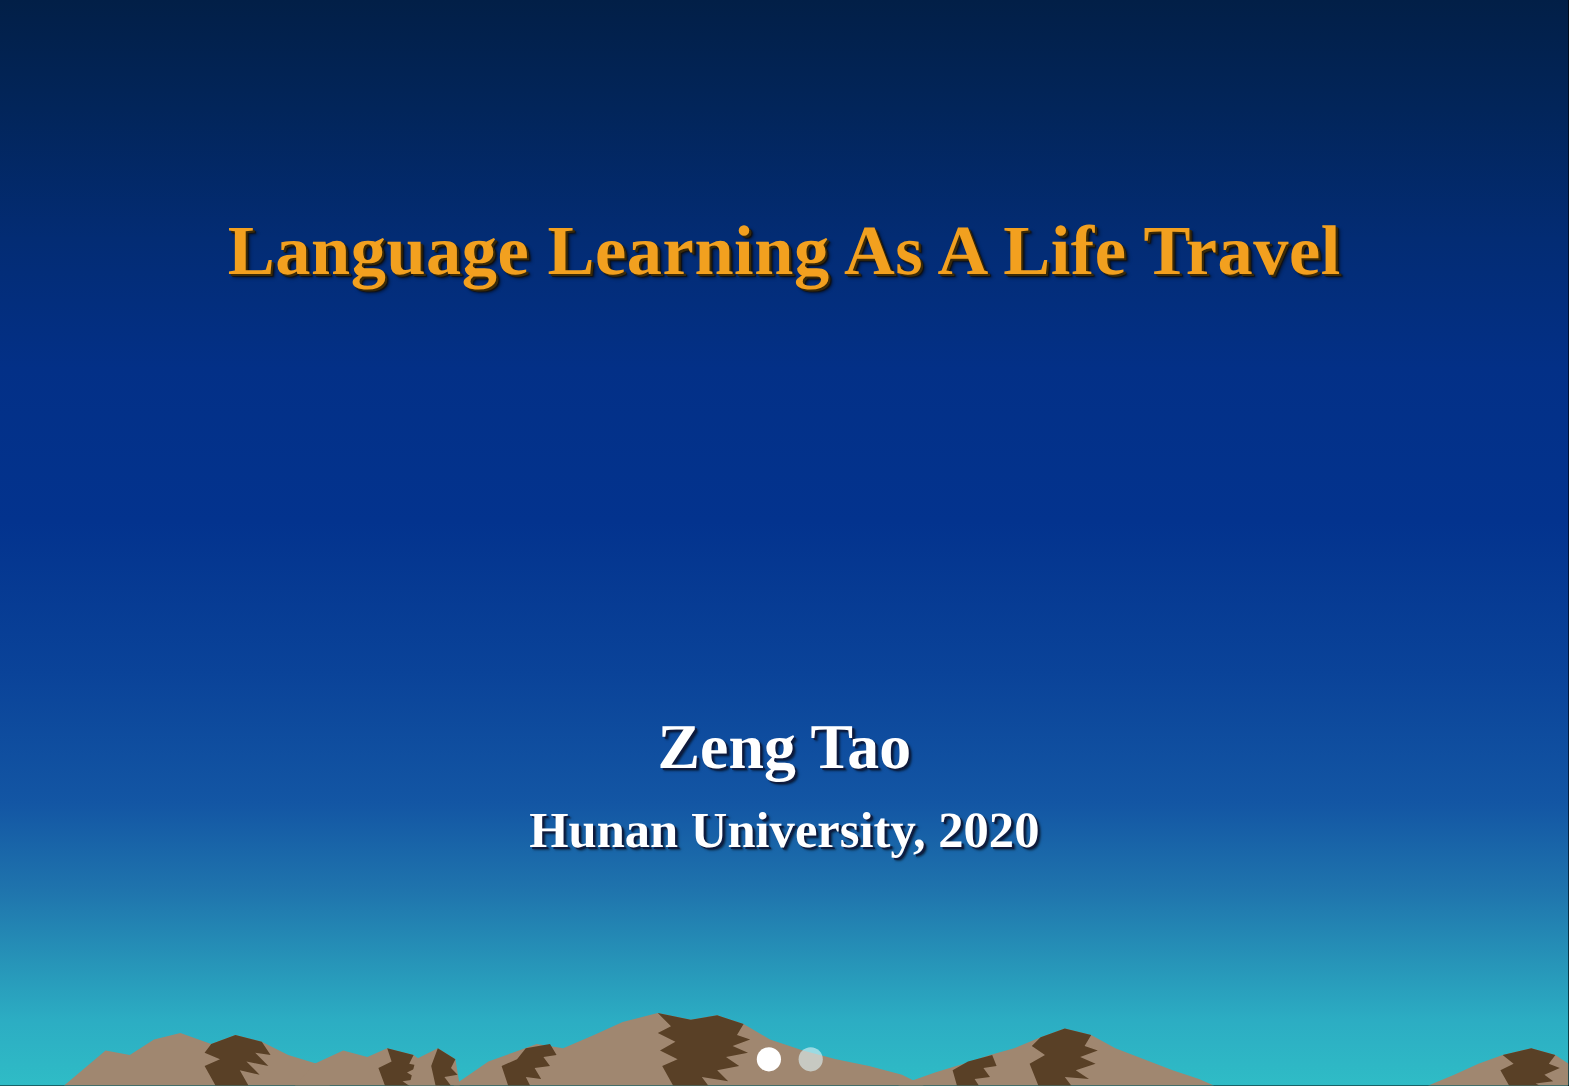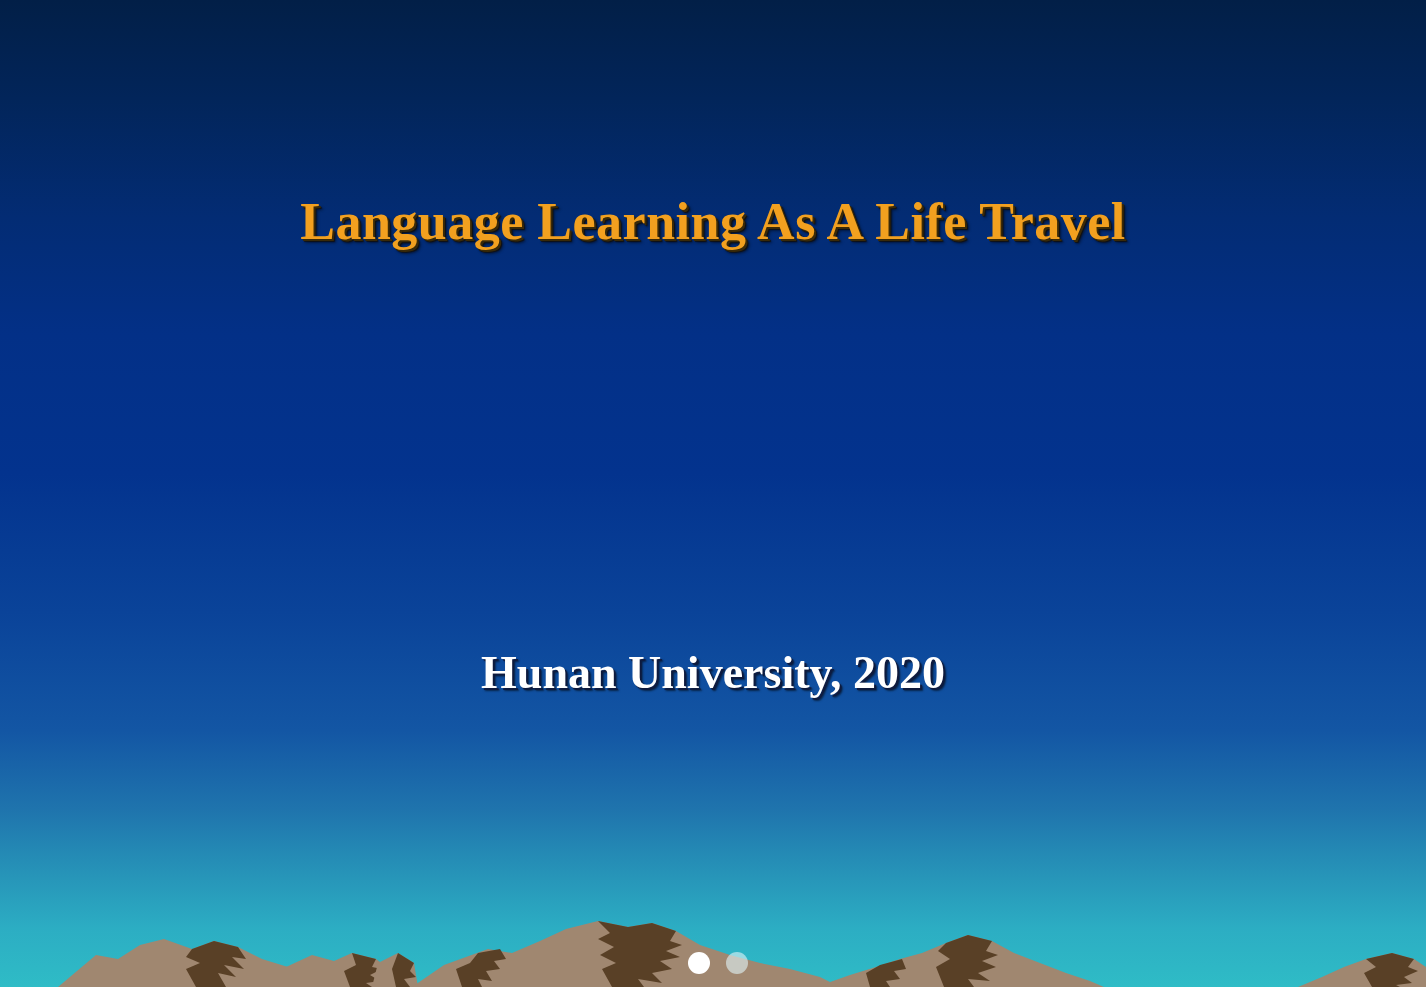--- a/index.html
+++ b/index.html
@@ -38,21 +38,21 @@
     position: absolute;
     top: 196px;
     left: 0;
     width: 1426px;
     text-align: center;
   }
   #slide-title {
     display: inline-block;
     font-family: "Liberation Serif", "DejaVu Serif", serif;
     font-weight: bold;
-    font-size: 52px;
+    font-size: 64px;
     line-height: 1.0;
     letter-spacing: 0.5px;
     color: #f2a01f;
     text-shadow:
        2px 2px 0   #3a2a08,
        3px 3px 1px rgba(20,12,0,0.75),
        4px 4px 3px rgba(0,0,0,0.45);
     white-space: nowrap;
   }
 
@@ -121,20 +121,21 @@
 </head>
 <body>
 
 <div id="slide">
 
   <div id="title-block">
     <span id="slide-title">Language Learning As A Life Travel</span>
   </div>
 
   <div id="author-block">
+    <span class="author-line" id="author-name">Zeng Tao</span>
     <span class="author-line" id="author-affiliation">Hunan University, 2020</span>
   </div>
 
   <svg id="mountains" viewBox="0 0 1426 90" preserveAspectRatio="none">
 
     <polygon fill="#a08770" points="58,90 96,58 118,62 140,48 164,42 192,52 214,44 238,50 262,62 288,70 300,90"></polygon>
     <polygon fill="#594026" points="192,52 214,44 238,50 246,62 232,60 244,72 224,68 236,80 218,76 226,90 196,90 186,72 200,66 186,60"></polygon>
     <polygon fill="#a08770" points="286,70 312,58 334,64 352,56 376,62 392,74 400,90 268,90"></polygon>
     <polygon fill="#594026" points="352,56 376,62 372,70 382,72 370,78 380,84 366,86 372,90 350,90 344,74 356,68"></polygon>
     <polygon fill="#a08770" points="378,66 398,56 414,66 418,90 372,90"></polygon>

